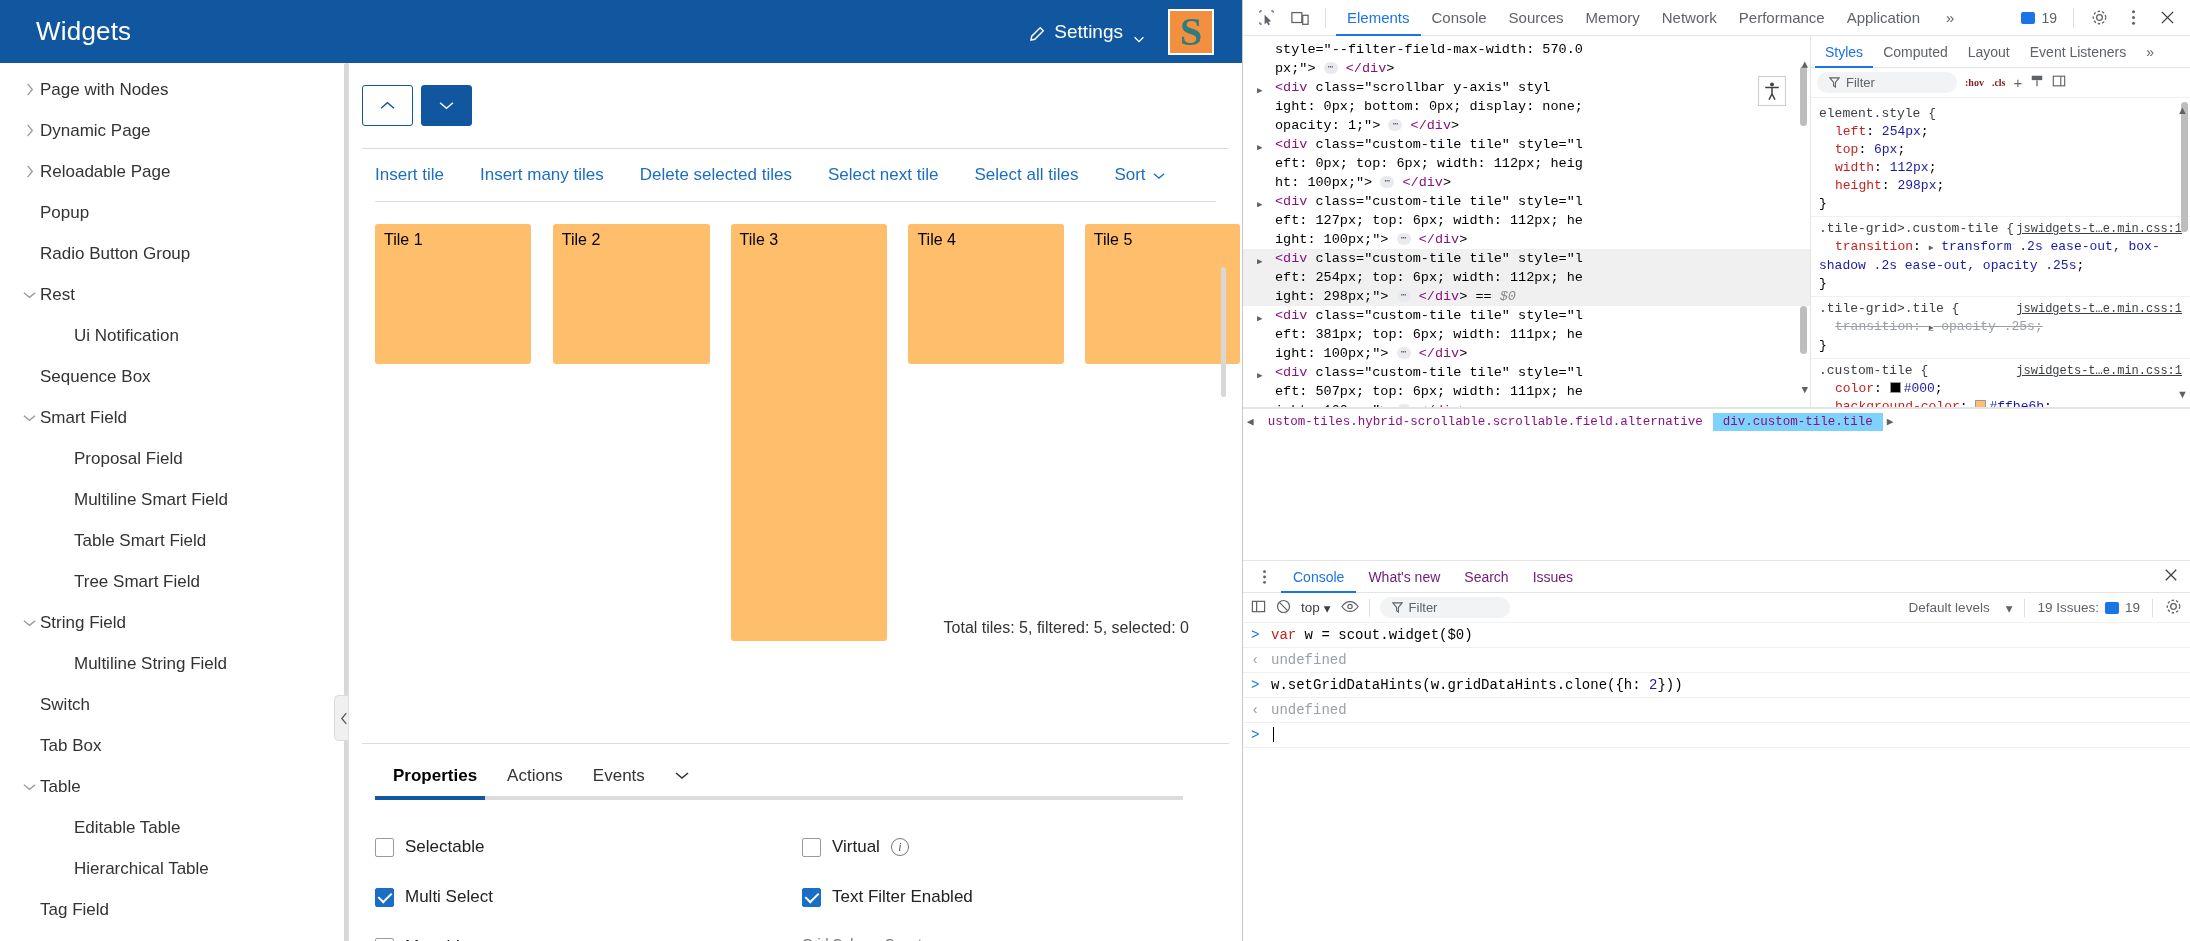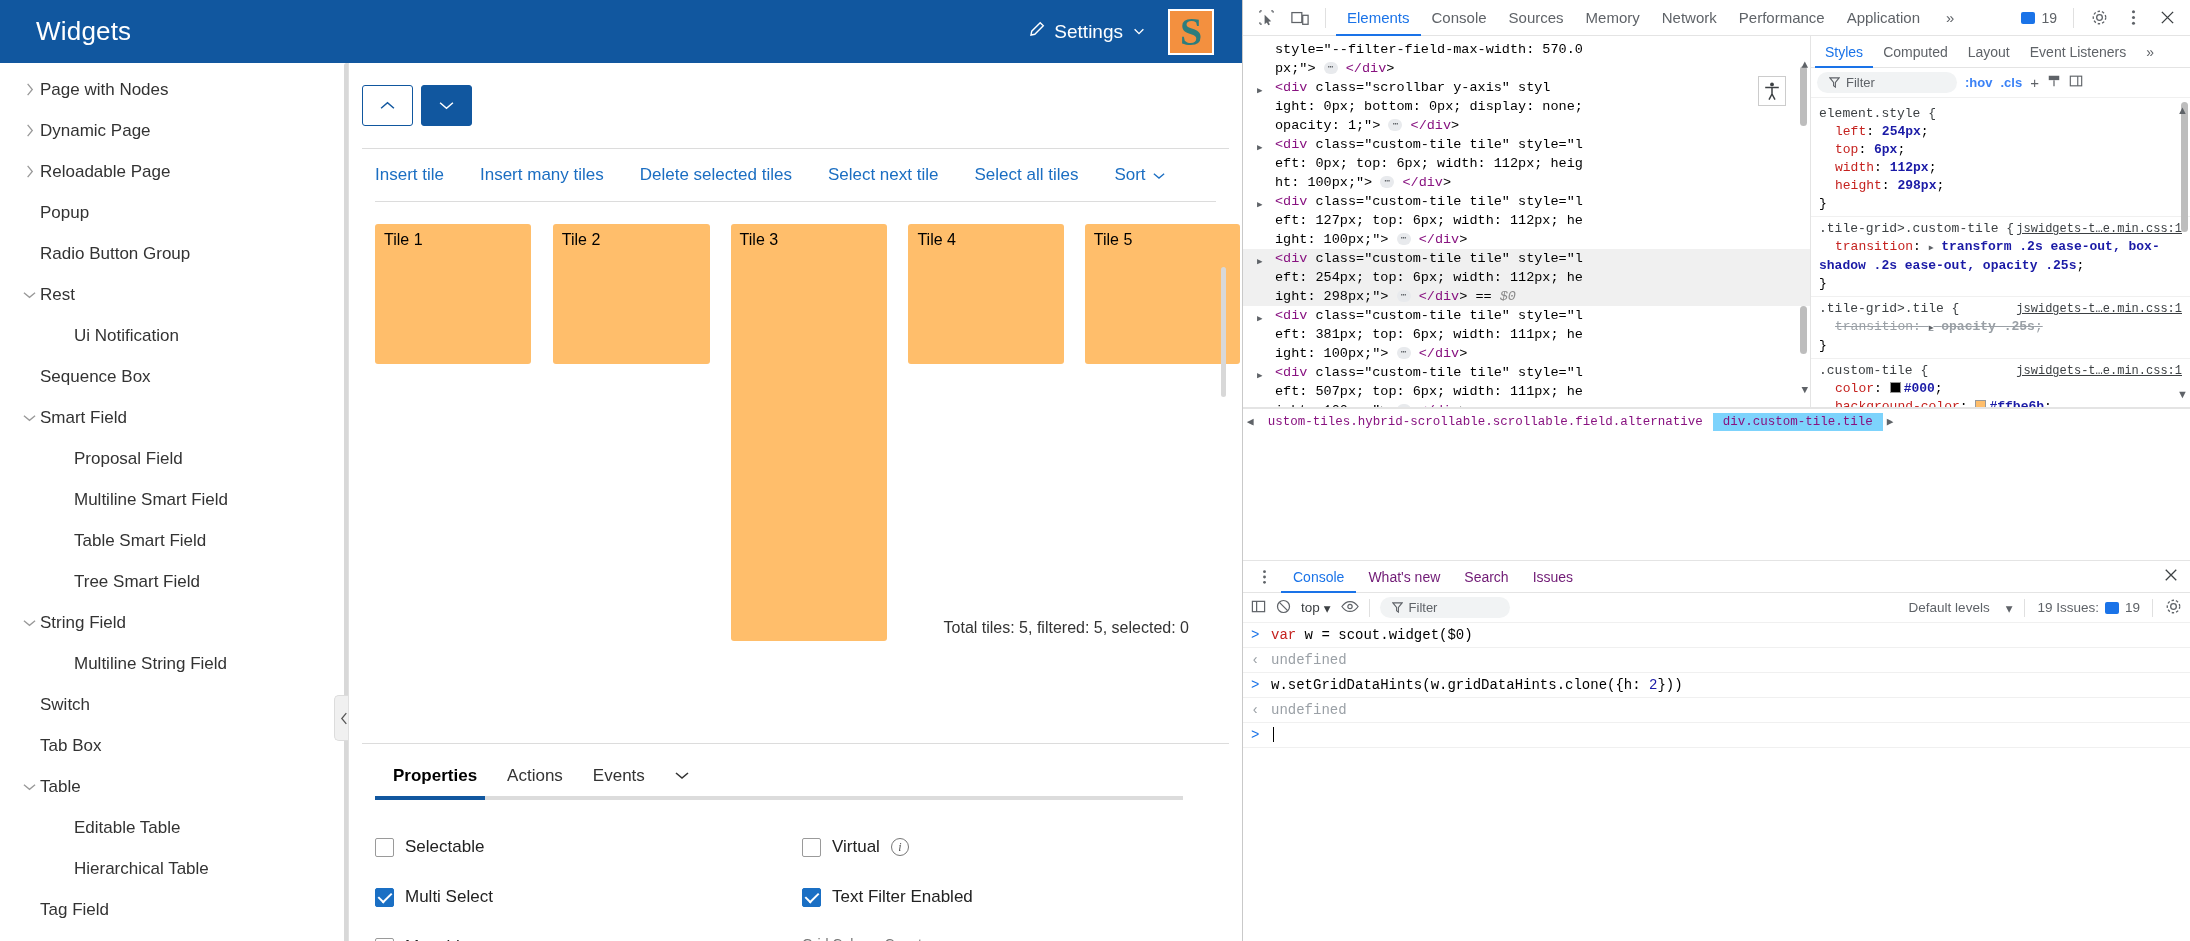--- a/index.html
+++ b/index.html
@@ -14,21 +14,21 @@
   #app { width: 1243px; height: 941px; position: relative; background:#fff;
          border-right: 1px solid #c9c9c9; flex: 0 0 1243px; }
 
   .app-header {
     height: 63px; background: #11579f; color: #fff;
     display: flex; align-items: center; padding: 0 18px;
     position: relative;
   }
   .app-title { font-size: 26px; letter-spacing: .2px; padding-left: 18px; }
   .header-right { margin-left: auto; display: flex; align-items: center; gap: 22px; padding-right: 10px;}
-  .settings-menu { display: flex; align-items: flex-start; gap: 9px; font-size: 19px; cursor: pointer;}
+  .settings-menu { display: flex; align-items: flex-end; gap: 9px; font-size: 19px; cursor: pointer;}
   .pencil-icon { display:inline-block; width:17px; height:17px; }
   .chev { display:inline-block; width:14px; height:14px; }
   .logo {
     width: 46px; height: 46px; background:#f3903f;
     display:flex; align-items:center; justify-content:center;
     border: 2px solid #fff;
   }
   .logo-s { font-family:"Liberation Serif", serif; font-weight:bold; font-size:40px; color:#2d7d7d;
             line-height:40px; }
 
@@ -147,28 +147,28 @@
   .dom-vscroll i { position:absolute; left:0; width:7px; background:#bdbdbd; border-radius:4px; }
   .vs-arrow { position:absolute; right:2px; color:#5f6368; font-size:11px;}
 
   .styles-pane { width: 380px; flex: 0 0 380px; border-left:1px solid #e4e4e4; position:relative; overflow:hidden;}
   .st-tabs { height: 32px; display:flex; align-items:center; border-bottom:1px solid #e4e4e4; padding-left:4px;}
   .st-tab { font-size:14px; color:#5f6368; padding: 0 10px; height:32px; display:flex; align-items:center; cursor:pointer;}
   .st-tab.active { color:#1a73e8; box-shadow: inset 0 -2px 0 #1a73e8; }
   .st-toolbar { height:30px; display:flex; align-items:center; gap:8px; padding: 0 6px; border-bottom:1px solid #f0f0f0;}
   .st-filter { display:flex; align-items:center; gap:6px; background:#f1f3f4; border-radius:12px;
                padding: 3px 12px; font-size:13px; color:#5f6368; width: 140px; cursor:text;}
-  .st-hov { font-family:Liberation Sans, sans-serif; font-size:13px; font-weight:bold; color:#3b82f6; cursor:pointer;}
+  .st-hov { font-family:Liberation Serif, serif; font-size:10px; font-weight:bold; color:#7f1d1d; cursor:pointer;}
   .st-ic { color:#5f6368; font-size:15px; cursor:pointer; }
   .css-body { font-family:"Liberation Mono", monospace; font-size:13px; line-height:18px; padding: 4px 0;}
   .css-rule { padding: 3px 8px; border-bottom:1px solid #f0f0f0; position:relative;}
   .sel-name { color:#3c4043; }
   .src-link { color:#3c4043; text-decoration:underline; float:right; font-size:12px; }
   .prop-k { color:#c5221f; padding-left: 16px; }
-  .prop-v { color:#1a1aa6;font-weight:bold; }
+  .prop-v { color:#1a1aa6; }
   .strike { text-decoration: line-through; color:#9aa0a6;}
   .strike .prop-k, .strike .prop-v { color:#9aa0a6; }
   .swatch { display:inline-block; width:11px; height:11px; border:1px solid #999; vertical-align:-1px; margin-right:3px;}
   .arrow-tri { color:#5f6368; font-size:8px; }
   .css-scroll { position:absolute; right:2px; top:66px; width:7px; height: 300px;}
   .css-scroll i { position:absolute; left:0; width:7px; background:#bdbdbd; border-radius:4px; }
 
   
   .crumbs { height: 26px; display:flex; align-items:center; font-family:"Liberation Mono", monospace;
             font-size:12.5px; border-top:1px solid #e4e4e4; background:#fff; }

